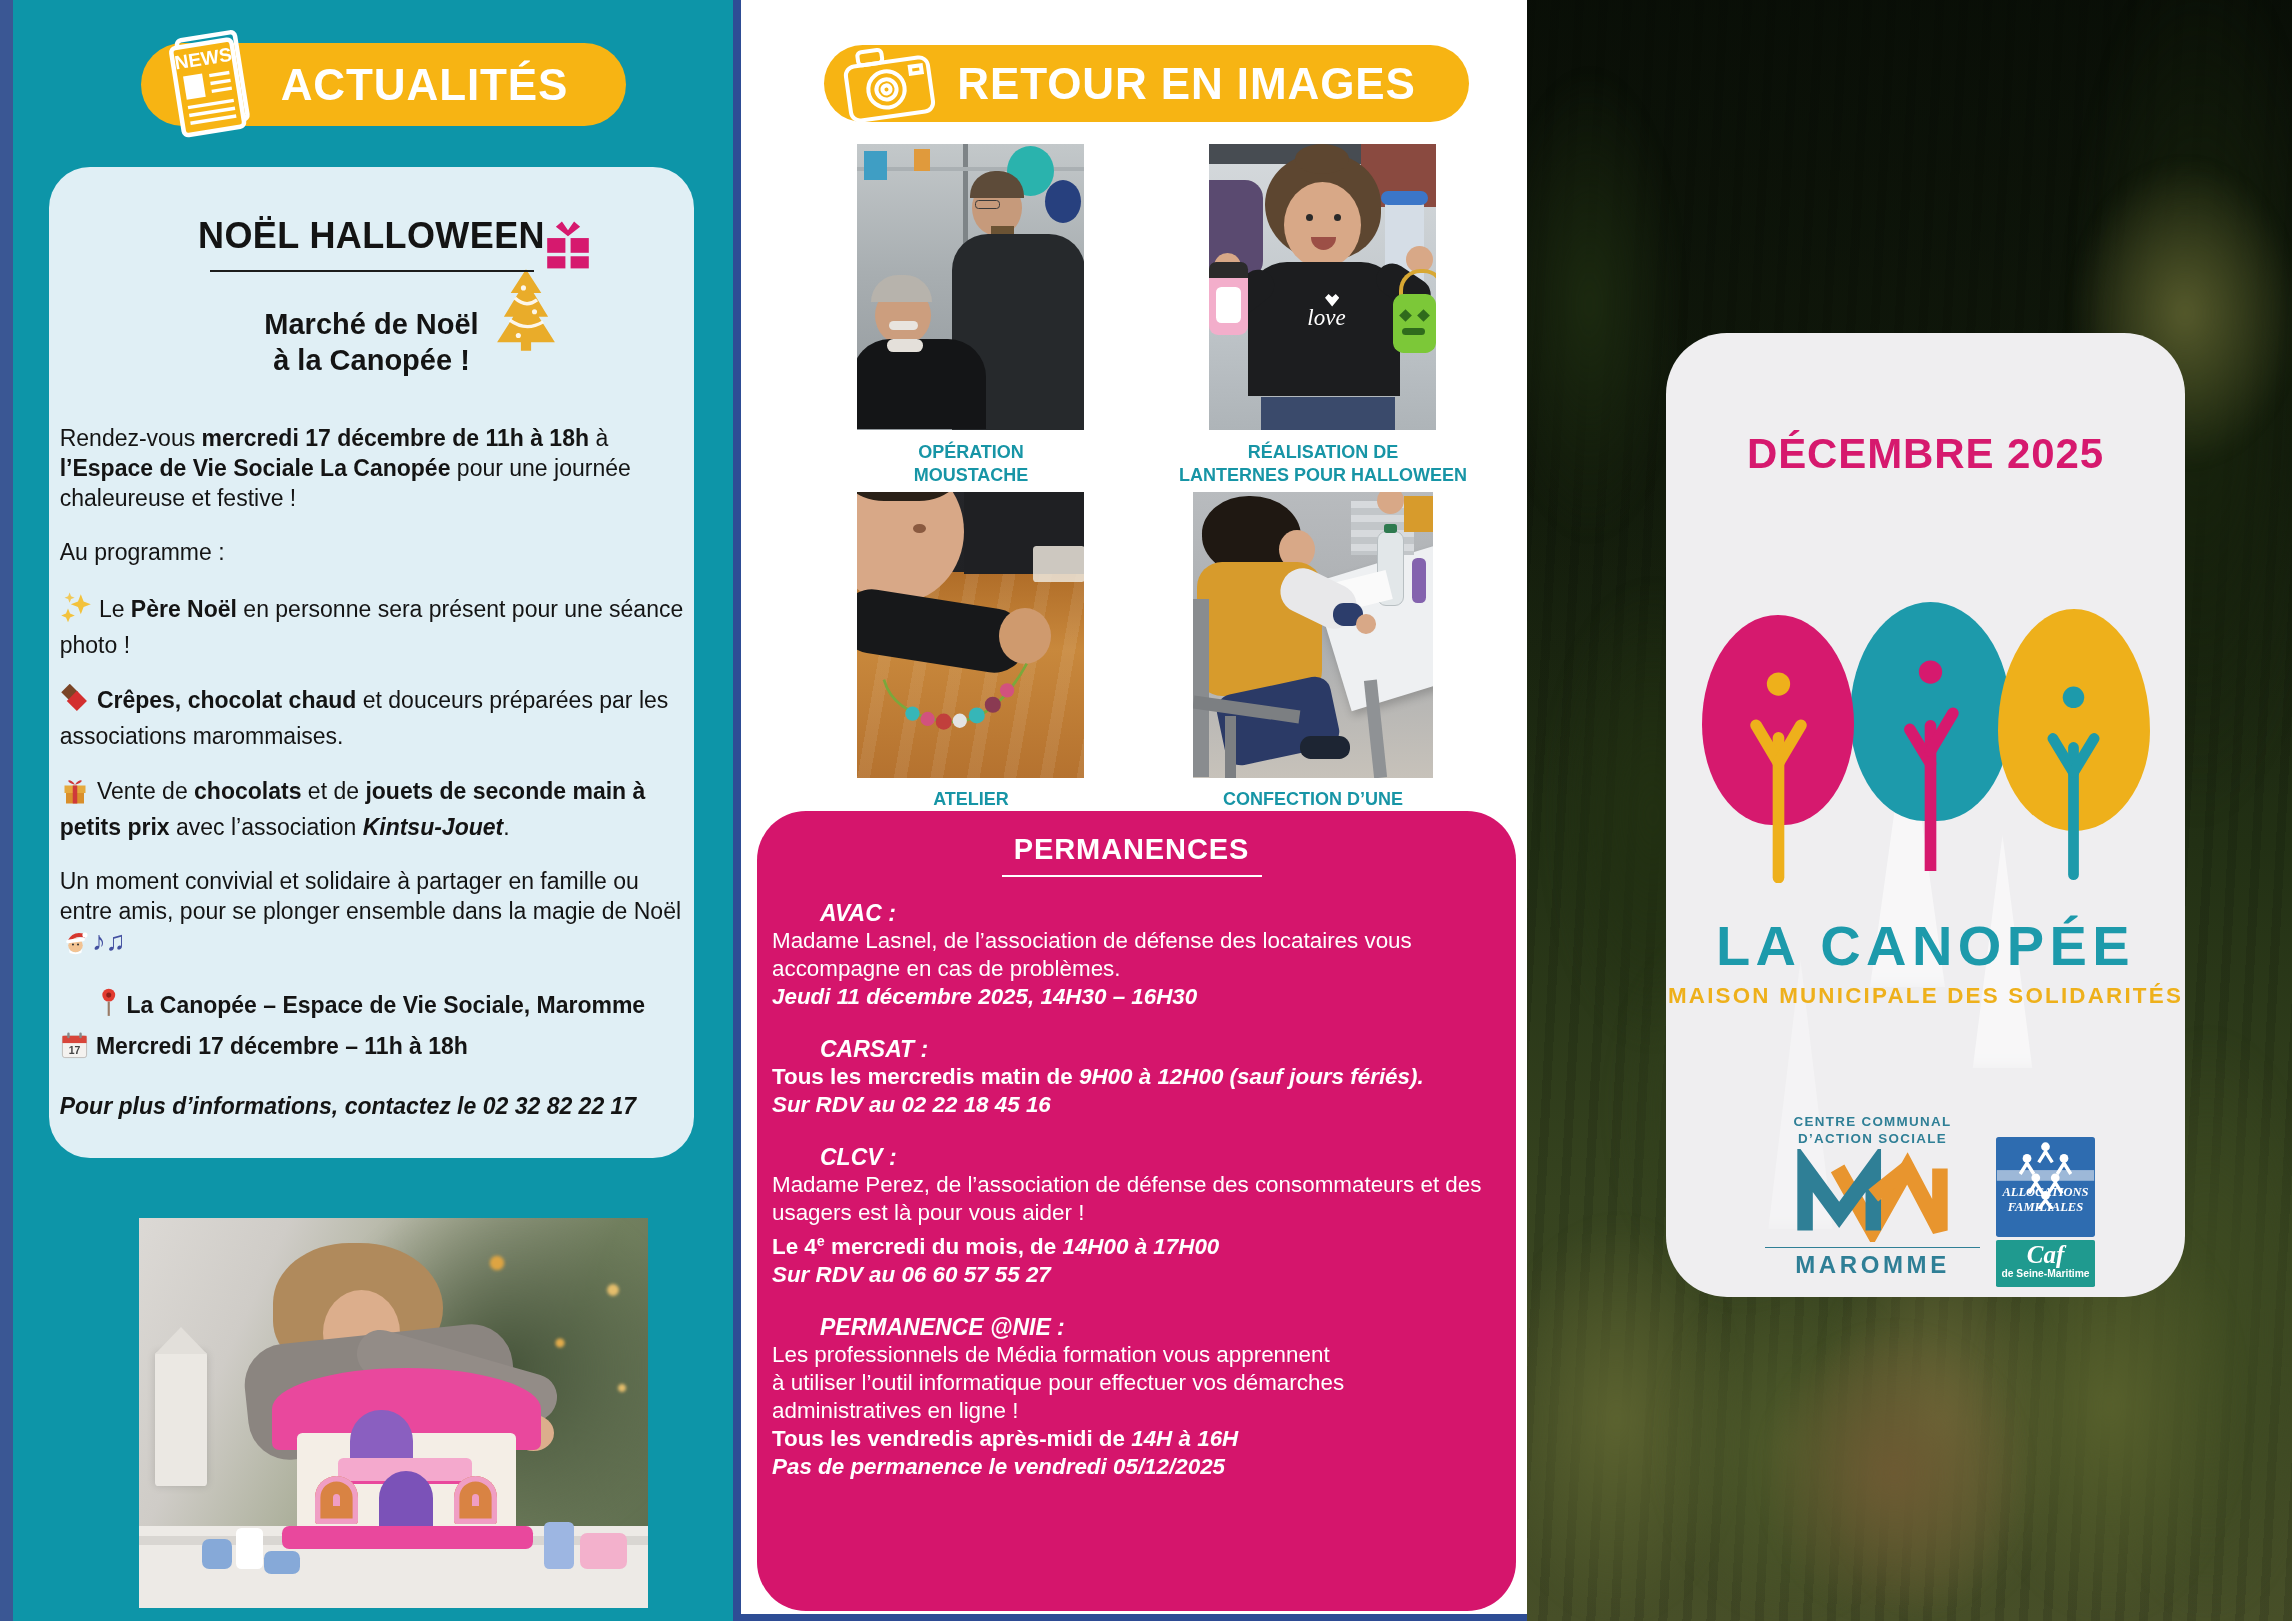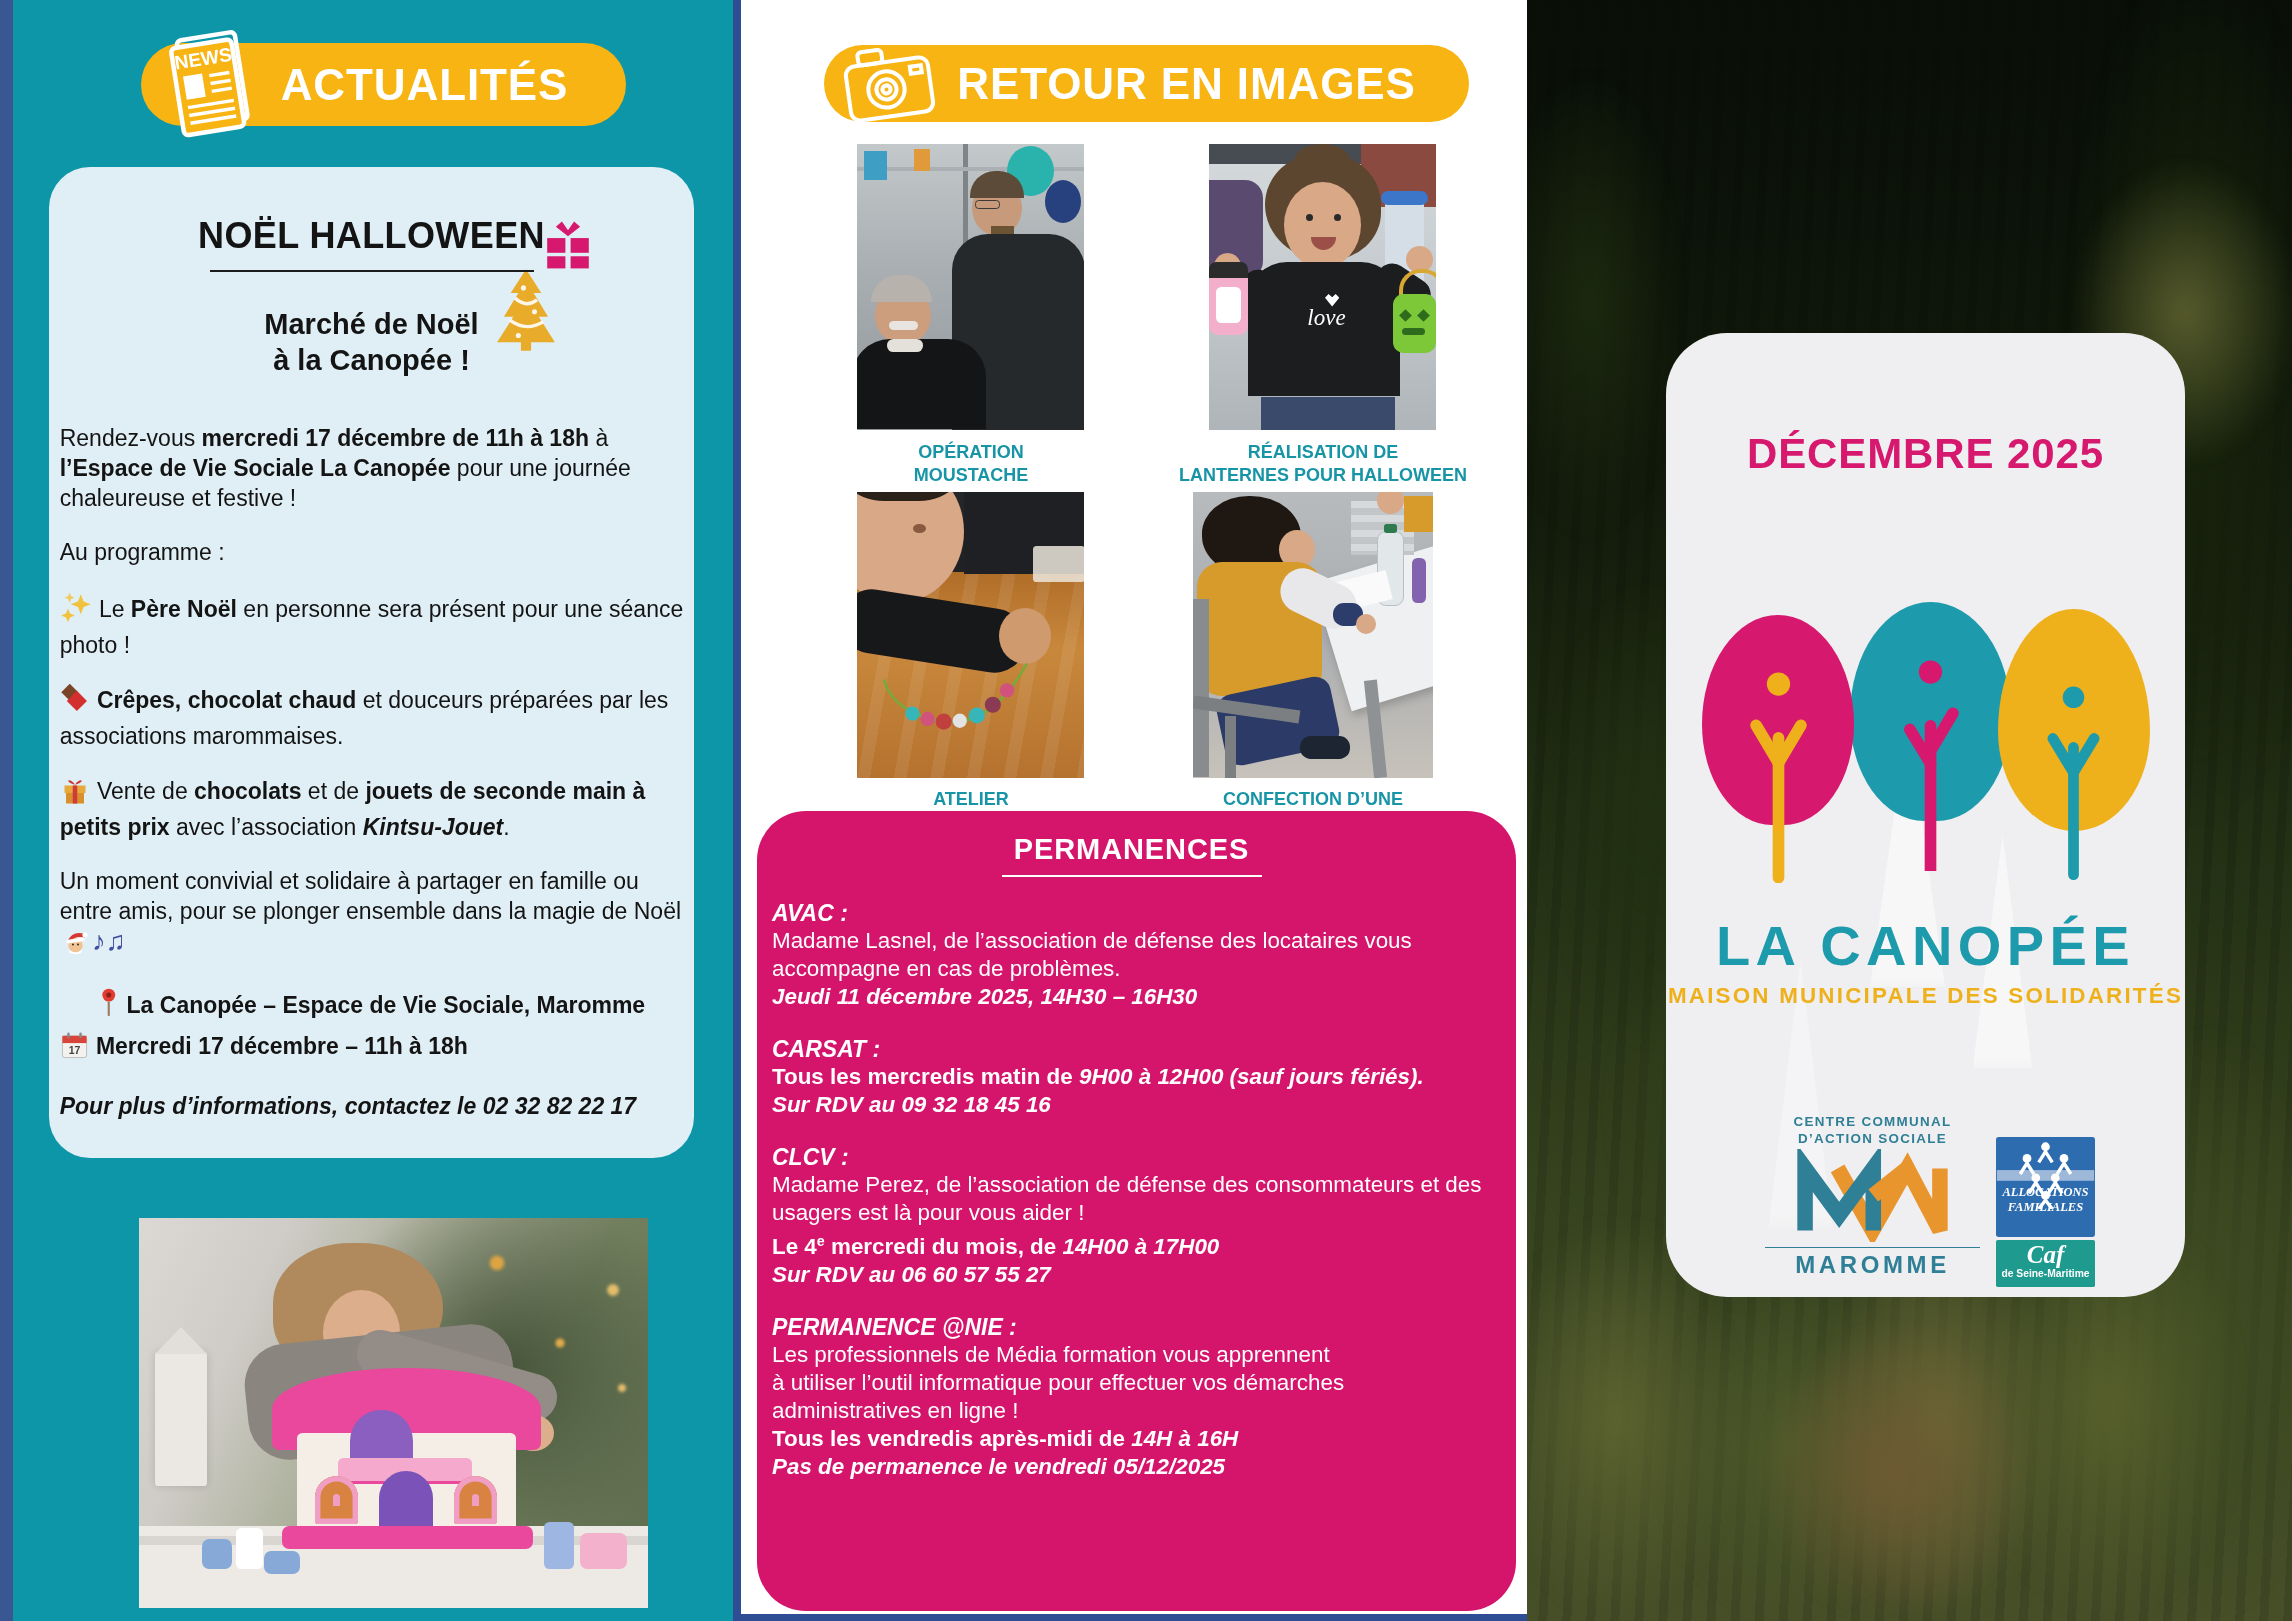--- a/index.html
+++ b/index.html
@@ -41,21 +41,21 @@
 
   
   .caption{position:absolute;width:412px;text-align:center;color:#1795a6;font-weight:bold;
            font-size:18px;line-height:23px;}
   .pinkbox{position:absolute;left:757px;top:811px;width:759px;height:800px;background:#d5156c;border-radius:49px;
            color:#fff;}
   .pk-inner{position:absolute;left:15px;right:25px;top:21.5px;}
   .pk-title{text-align:center;font-size:29px;font-weight:bold;letter-spacing:0.9px;}
   .pk-underline{width:260px;height:2.7px;background:#fff;margin:9px auto 21.5px;}
   .pk-sec{margin-bottom:24px;font-size:22.4px;line-height:28px;}
-  .pk-h{font-weight:bold;font-style:italic;font-size:23px;}
+  .pk-h{font-weight:bold;font-style:italic;font-size:23px;margin-left:48px;}
   .pk-bi{font-weight:bold;font-style:italic;}
   .pk-b{font-weight:bold;}
   .pk-sec sup{font-size:14.3px;}
 
   
   .forest{position:absolute;left:1527px;top:0;width:766px;height:1621px;overflow:hidden;
      background:linear-gradient(180deg,#131b0e 0%,#16200e 28%,#223014 52%,#36431f 74%,#474f28 100%);}
   .forest .tx{position:absolute;left:0;top:0;right:0;bottom:0;
      background:repeating-linear-gradient(93deg, rgba(0,0,0,.22) 0 9px, transparent 9px 24px);opacity:.5;}
   .tree{position:absolute;filter:blur(6.3px);border-radius:50%;}
@@ -370,21 +370,21 @@
 
     <div class="pk-sec">
       <div class="pk-h">AVAC :</div>
       <div>Madame Lasnel, de l’association de défense des locataires vous accompagne en cas de problèmes.</div>
       <div class="pk-bi">Jeudi 11 décembre 2025, 14H30 – 16H30</div>
     </div>
 
     <div class="pk-sec">
       <div class="pk-h">CARSAT :</div>
       <div><span class="pk-b">Tous les mercredis matin de </span><span class="pk-bi">9H00 à 12H00 (sauf jours fériés).</span></div>
-      <div class="pk-bi">Sur RDV au 09 32 18 45 16</div>
+      <div class="pk-bi">Sur RDV au 02 22 18 45 16</div>
     </div>
 
     <div class="pk-sec">
       <div class="pk-h">CLCV :</div>
       <div>Madame Perez, de l’association de défense des consommateurs et des usagers est là pour vous aider !</div>
       <div><span class="pk-b">Le 4</span><sup class="pk-b">e</sup><span class="pk-b"> mercredi du mois, de </span><span class="pk-bi">14H00 à 17H00</span></div>
       <div class="pk-bi">Sur RDV au 06 60 57 55 27</div>
     </div>
 
     <div class="pk-sec">

